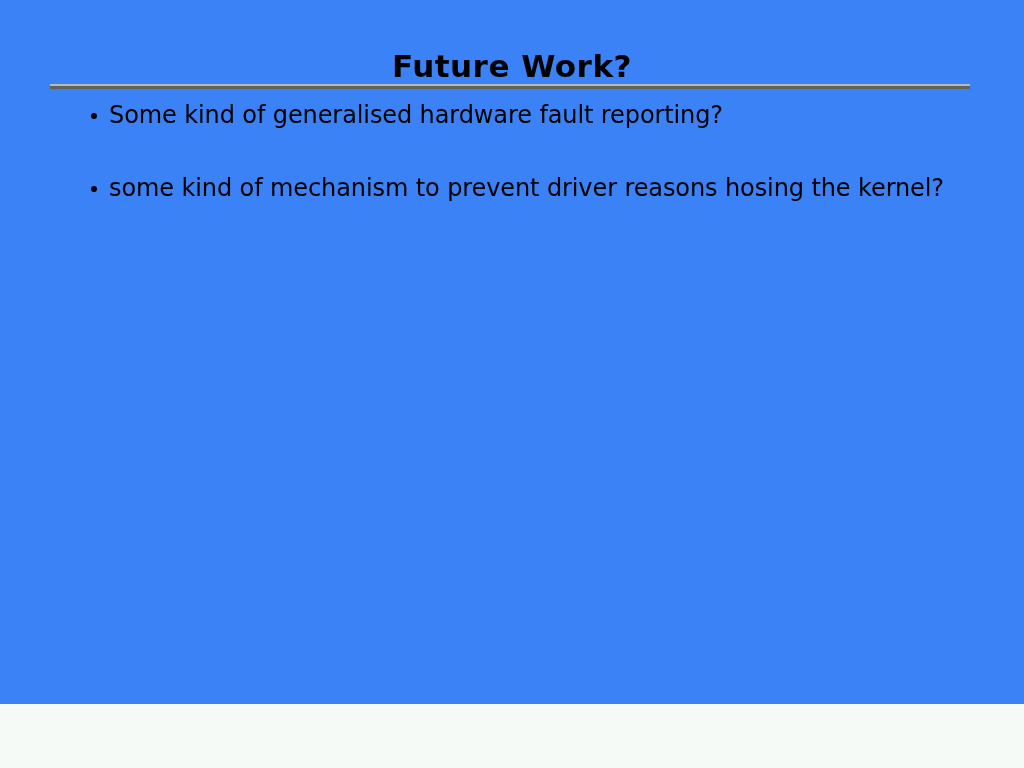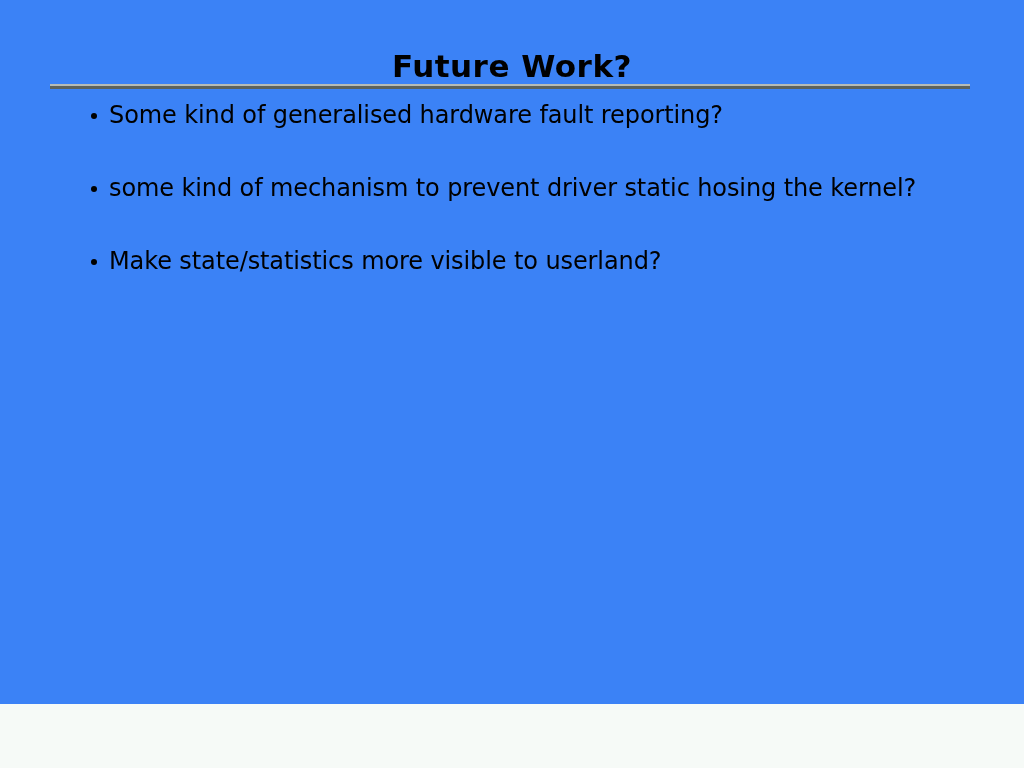--- a/index.html
+++ b/index.html
@@ -117,24 +117,20 @@
   <ul id="bullet-list">
 
     <li class="bullet-item">
       <span class="bullet-marker"></span>
       <span class="bullet-text">Some kind of generalised hardware fault reporting?</span>
     </li>
 
 
     <li class="bullet-item">
       <span class="bullet-marker"></span>
-      <span class="bullet-text">some kind of mechanism to prevent driver static hosing the kernel?</span>
+      <span class="bullet-text">some kind of mechanism to prevent driver reasons hosing the kernel?</span>
     </li>
 
 
-    <li class="bullet-item">
-      <span class="bullet-marker"></span>
-      <span class="bullet-text">Make state/statistics more visible to userland?</span>
-    </li>
 
   </ul>
 
 </div>
 
 </body></html>

